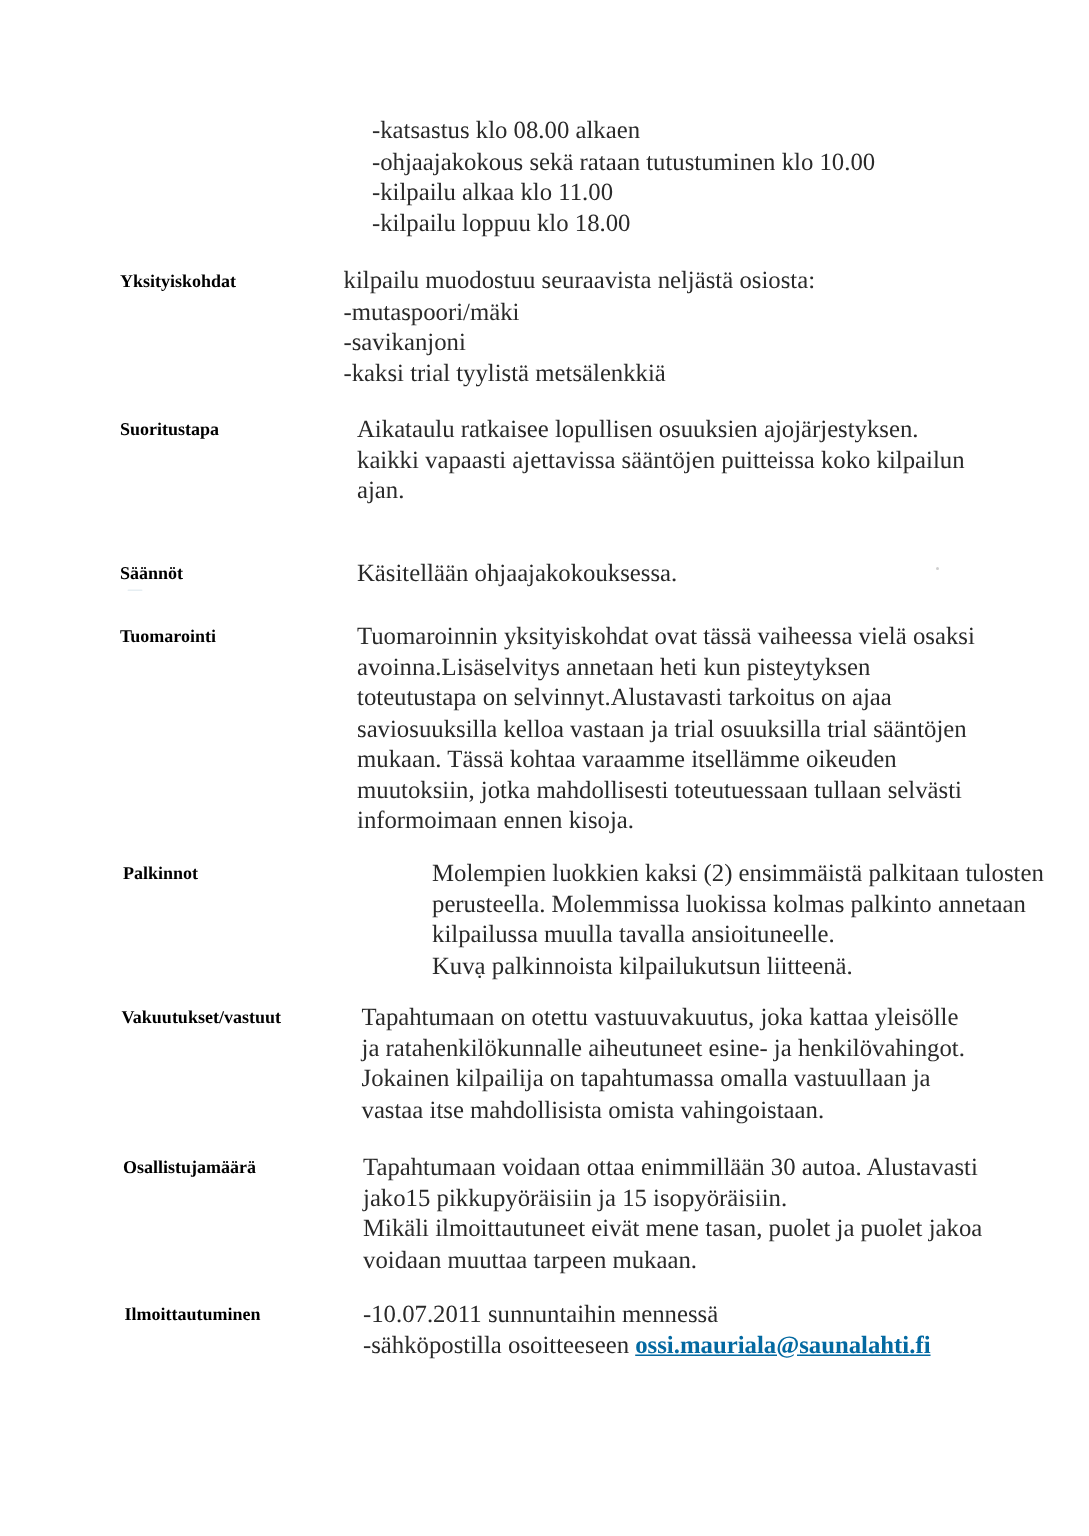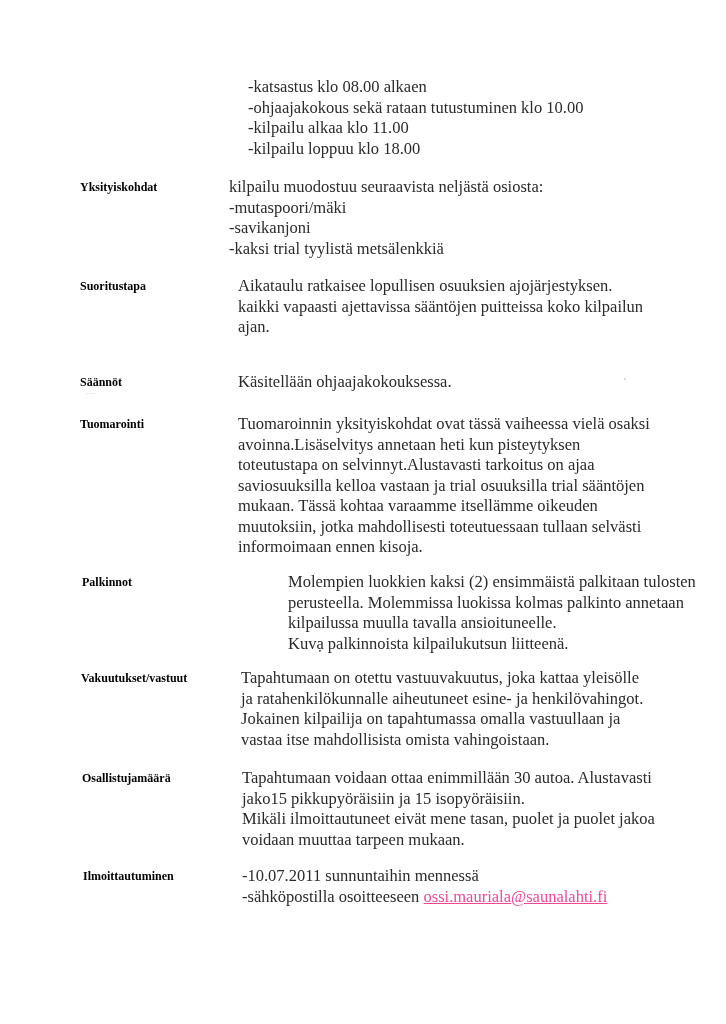--- a/index.html
+++ b/index.html
@@ -29,22 +29,23 @@
     .label {
       position: absolute;
       font-weight: bold;
       color: #000000;
       font-size: 12px;
       line-height: 20.5px;
       white-space: nowrap;
     }
     .line { display: block; }
     a.email {
-      color: #ec4899;
+      color: #0369a1;
       text-decoration: underline;
+      font-weight: bold;
     }
     .speck {
       position: absolute;
       width: 2px; height: 2px;
       background: #cfcfcf;
       border-radius: 1px;
     }
   </style>
 </head>
 <body>

